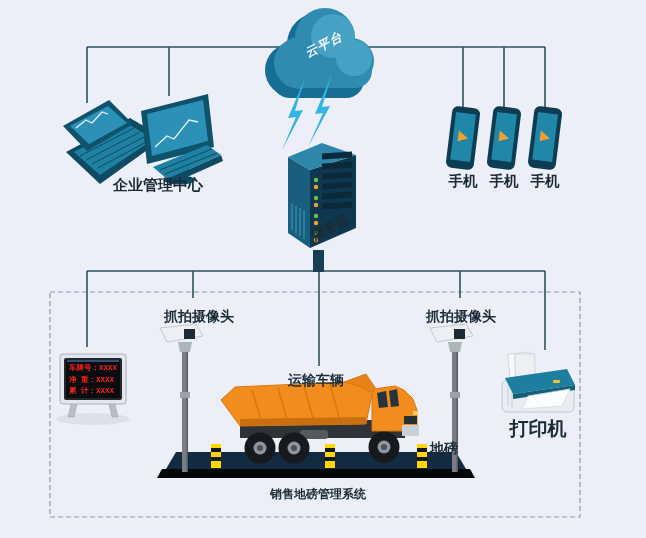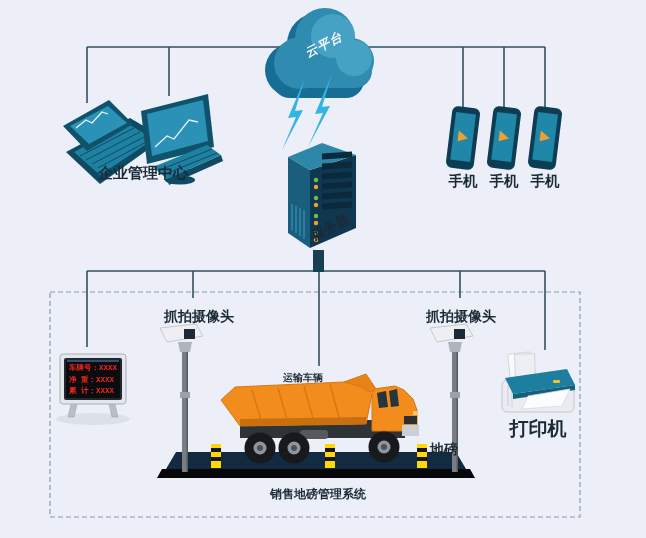--- a/index.html
+++ b/index.html
@@ -244,34 +244,34 @@
       </g>
       <polygon points="505,378 567,369 575,385 513,394" fill="#1E7E9F"></polygon>
       <polygon points="513,394 575,385 575,390 513,399" fill="#14607C"></polygon>
       <rect x="553" y="380" width="7" height="3" rx="1" fill="#F2C230"></rect>
       <polygon points="528,396 570,389 562,406 522,409" fill="#FBFCFE" stroke="#D5DAE1" stroke-width="0.8"></polygon>
     </g>
   </svg>
 
   <div class="lbl lbl-cloud" style="left:306px;top:47px;">云平台</div>
 
-  <div class="lbl" style="left:83px;top:164px;width:120px;font-size:15px;">企业管理中心</div>
+  <div class="lbl" style="left:83px;top:176px;width:120px;font-size:15px;text-align:right;">企业管理中心</div>
 
   <div class="lbl lbl-server" style="left:316px;top:228px;">服务器</div>
 
   <div class="lbl" style="left:441px;top:173px;width:44px;font-size:14.5px;">手机</div>
   <div class="lbl" style="left:482px;top:173px;width:44px;font-size:14.5px;">手机</div>
   <div class="lbl" style="left:523px;top:173px;width:44px;font-size:14.5px;">手机</div>
 
   <div class="lbl" style="left:153px;top:308px;width:92px;font-size:14px;">抓拍摄像头</div>
   <div class="lbl" style="left:415px;top:308px;width:92px;font-size:14px;">抓拍摄像头</div>
 
-  <div class="lbl" style="left:263px;top:372px;width:80px;font-size:10px;">运输车辆</div>
-
-  <div class="lbl" style="left:421px;top:441px;width:46px;font-size:14px;">地磅</div>
+  <div class="lbl" style="left:276px;top:372px;width:80px;font-size:14px;">运输车辆</div>
+
+  <div class="lbl" style="left:421px;top:441px;width:46px;font-size:14px;font-family:Liberation Serif, serif;">地磅</div>
 
 
   <div class="lbl" style="left:507px;top:418px;width:62px;font-size:19px;">打印机</div>
 
   <div class="lbl" style="left:208px;top:488px;width:220px;font-size:12px;">销售地磅管理系统</div>
 
   <div class="led-lines">
     <div>车牌号：XXXX</div>
     <div>净 重：XXXX</div>
     <div>累 计：XXXX</div>

